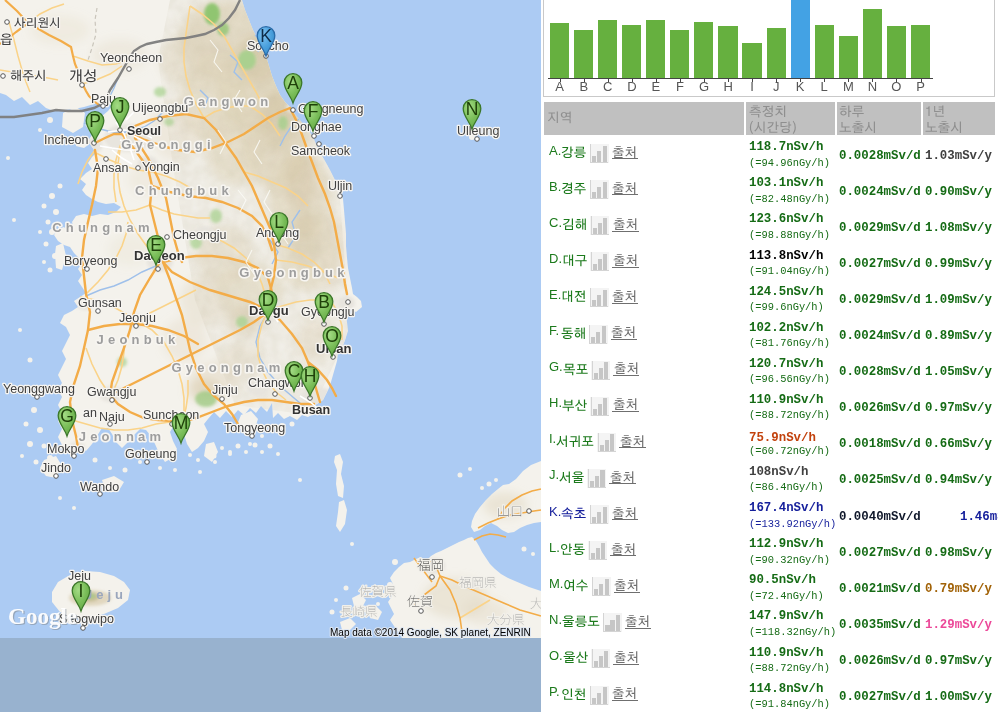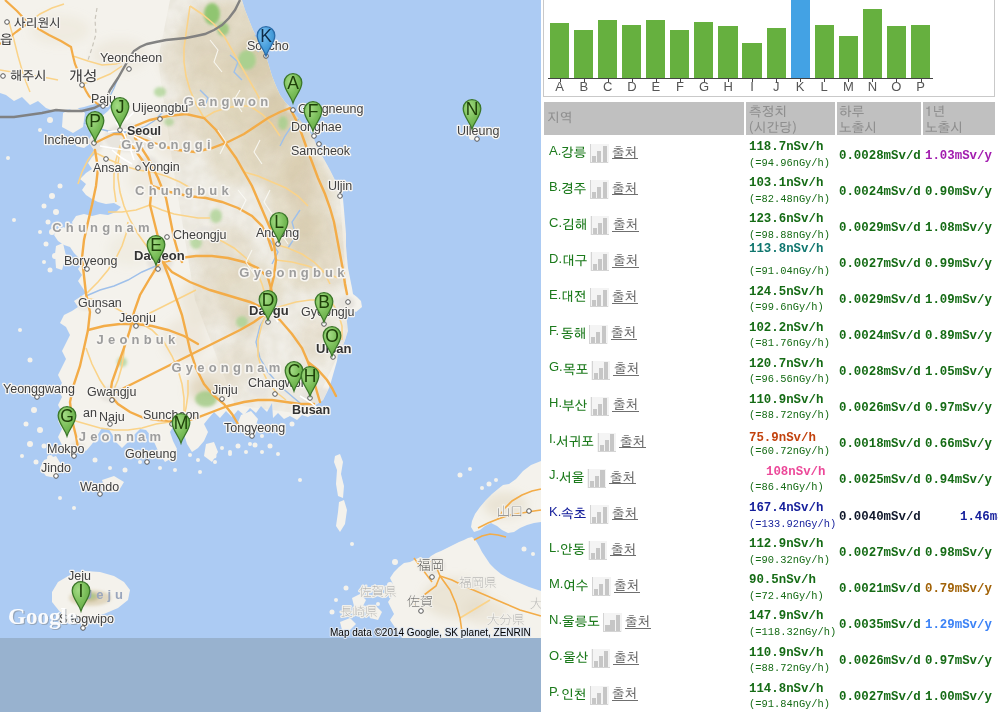--- a/index.html
+++ b/index.html
@@ -564,21 +564,21 @@
 <div style="position:absolute;left:592.1px;top:156.0px;width:4.2px;height:6px;background:#c6c6c6"></div>
 <div style="position:absolute;left:597.1px;top:151.0px;width:4.2px;height:11px;background:#c6c6c6"></div>
 <div style="position:absolute;left:602.6px;top:145.5px;width:4.2px;height:16.5px;background:#c6c6c6"></div>
 <svg style="position:absolute;left:612.1px;top:143.7px;overflow:visible" width="26" height="18">
       <path d="M2.2 13.9V11.2H9.1V10.3H2.1V9.4H10.3V12.0H3.4V13.0H10.6V13.9ZM0.6 8.3V7.5H11.8V8.3H6.8V9.7H5.6V8.3ZM3.8 3.0V2.2H8.8V3.0ZM1.4 6.4Q2.7 6.2 4.0 5.7Q5.3 5.3 5.4 4.9L5.4 4.7H1.9V3.9H10.6V4.7H7.1L7.2 4.9Q7.3 5.2 8.5 5.7Q9.8 6.2 11.0 6.4L10.6 7.2Q9.4 7.0 8.1 6.5Q6.8 6.1 6.3 5.6Q5.7 6.1 4.5 6.5Q3.2 7.0 1.9 7.2Z M19.6 8.9V7.8H22.1V2.3H23.3V13.9H22.1V8.9ZM15.1 4.0V2.9H19.2V4.0ZM13.3 11.6Q14.5 11.0 15.5 9.9Q16.5 8.7 16.5 7.4V6.4H13.8V5.4H20.3V6.4H17.7V7.4Q17.7 8.2 18.2 9.0Q18.7 9.9 19.3 10.4Q19.9 11.0 20.5 11.4L19.7 12.1Q19.1 11.7 18.3 10.9Q17.5 10.1 17.1 9.4Q16.7 10.2 15.8 11.1Q14.9 12.0 14.1 12.4Z" fill="#6f6f6f"></path>
     </svg>
 <div style="position:absolute;left:611.6px;top:158.3px;width:26.4px;height:1px;background:#6f6f6f"></div>
 <div style="position:absolute;left:749px;top:140.1px;font:bold 12.4px 'Liberation Mono',monospace;color:#156b15;white-space:pre">118.7nSv/h</div>
 <div style="position:absolute;left:749px;top:156.5px;font:10.4px 'Liberation Mono',monospace;color:#156b15;white-space:pre">(=94.96nGy/h)</div>
 <div style="position:absolute;left:839px;top:148.5px;font:bold 12.4px 'Liberation Mono',monospace;color:#156b15;white-space:pre">0.0028mSv/d</div>
-<div style="position:absolute;left:925px;top:148.5px;font:bold 12.4px 'Liberation Mono',monospace;color:#a21caf;white-space:pre">1.03mSv/y</div>
+<div style="position:absolute;left:925px;top:148.5px;font:bold 12.4px 'Liberation Mono',monospace;color:#404040;white-space:pre">1.03mSv/y</div>
 <div style="position:absolute;left:549px;top:178.6px;font:13px 'Liberation Sans',sans-serif;color:#1c7a1c">B.</div>
 <svg style="position:absolute;left:561.3px;top:180.1px;overflow:visible" width="27" height="18">
       <path d="M2.7 11.9Q2.7 10.8 3.8 10.2Q5.0 9.6 6.9 9.6Q8.9 9.6 10.1 10.2Q11.3 10.8 11.3 11.9Q11.3 12.9 10.1 13.5Q8.9 14.1 6.9 14.1Q5.0 14.1 3.8 13.5Q2.7 12.9 2.7 11.9ZM3.9 11.9Q3.9 12.5 4.7 12.8Q5.5 13.1 7.0 13.1Q8.3 13.1 9.2 12.8Q10.0 12.5 10.0 11.9Q10.0 11.3 9.2 11.0Q8.4 10.7 7.0 10.7Q5.5 10.7 4.7 11.0Q3.9 11.3 3.9 11.9ZM6.9 7.9V6.9H9.8V5.3H7.1V4.3H9.8V2.4H11.0V9.7H9.8V7.9ZM1.0 8.6Q2.9 7.8 4.3 6.6Q5.6 5.4 5.8 4.1H1.7V3.0H7.1Q7.1 4.0 6.8 4.9Q6.4 5.8 5.9 6.5Q5.4 7.1 4.6 7.7Q3.9 8.3 3.2 8.7Q2.5 9.1 1.7 9.4Z M13.2 10.2V9.2H24.7V10.2H19.6V14.2H18.4V10.2ZM14.0 7.4Q14.7 7.2 15.4 7.0Q16.0 6.7 16.7 6.3Q17.4 5.9 17.8 5.4Q18.2 4.9 18.3 4.4V3.9H14.8V2.9H23.1V3.9H19.7V4.4Q19.7 4.9 20.2 5.4Q20.6 5.9 21.2 6.3Q21.9 6.7 22.6 7.0Q23.3 7.2 23.9 7.4L23.4 8.3Q22.1 7.9 20.8 7.2Q19.5 6.5 19.0 5.7Q18.5 6.4 17.2 7.2Q16.0 7.9 14.6 8.3Z" fill="#1c7a1c"></path>
     </svg>
 <div style="position:absolute;left:589.6px;top:180.1px;width:19px;height:19px;background:#f4f4f4"></div>
 <div style="position:absolute;left:590.1px;top:180.1px;width:1px;height:19px;background:#d4d4d4"></div>
 <div style="position:absolute;left:590.1px;top:198.1px;width:18px;height:1px;background:#d4d4d4"></div>
 <div style="position:absolute;left:592.1px;top:192.1px;width:4.2px;height:6px;background:#c6c6c6"></div>
 <div style="position:absolute;left:597.1px;top:187.1px;width:4.2px;height:11px;background:#c6c6c6"></div>
 <div style="position:absolute;left:602.6px;top:181.6px;width:4.2px;height:16.5px;background:#c6c6c6"></div>
@@ -615,21 +615,21 @@
 <div style="position:absolute;left:590.3px;top:252.3px;width:19px;height:19px;background:#f4f4f4"></div>
 <div style="position:absolute;left:590.8px;top:252.3px;width:1px;height:19px;background:#d4d4d4"></div>
 <div style="position:absolute;left:590.8px;top:270.3px;width:18px;height:1px;background:#d4d4d4"></div>
 <div style="position:absolute;left:592.8px;top:264.3px;width:4.2px;height:6px;background:#c6c6c6"></div>
 <div style="position:absolute;left:597.8px;top:259.3px;width:4.2px;height:11px;background:#c6c6c6"></div>
 <div style="position:absolute;left:603.3px;top:253.8px;width:4.2px;height:16.5px;background:#c6c6c6"></div>
 <svg style="position:absolute;left:612.8px;top:252.0px;overflow:visible" width="26" height="18">
       <path d="M2.2 13.9V11.2H9.1V10.3H2.1V9.4H10.3V12.0H3.4V13.0H10.6V13.9ZM0.6 8.3V7.5H11.8V8.3H6.8V9.7H5.6V8.3ZM3.8 3.0V2.2H8.8V3.0ZM1.4 6.4Q2.7 6.2 4.0 5.7Q5.3 5.3 5.4 4.9L5.4 4.7H1.9V3.9H10.6V4.7H7.1L7.2 4.9Q7.3 5.2 8.5 5.7Q9.8 6.2 11.0 6.4L10.6 7.2Q9.4 7.0 8.1 6.5Q6.8 6.1 6.3 5.6Q5.7 6.1 4.5 6.5Q3.2 7.0 1.9 7.2Z M19.6 8.9V7.8H22.1V2.3H23.3V13.9H22.1V8.9ZM15.1 4.0V2.9H19.2V4.0ZM13.3 11.6Q14.5 11.0 15.5 9.9Q16.5 8.7 16.5 7.4V6.4H13.8V5.4H20.3V6.4H17.7V7.4Q17.7 8.2 18.2 9.0Q18.7 9.9 19.3 10.4Q19.9 11.0 20.5 11.4L19.7 12.1Q19.1 11.7 18.3 10.9Q17.5 10.1 17.1 9.4Q16.7 10.2 15.8 11.1Q14.9 12.0 14.1 12.4Z" fill="#6f6f6f"></path>
     </svg>
 <div style="position:absolute;left:612.3px;top:266.6px;width:26.4px;height:1px;background:#6f6f6f"></div>
-<div style="position:absolute;left:749px;top:242px;font:bold 12.4px 'Liberation Mono',monospace;color:#0f766e;white-space:pre">113.8nSv/h</div>
+<div style="position:absolute;left:749px;top:249px;font:bold 12.4px 'Liberation Mono',monospace;color:#000000;white-space:pre">113.8nSv/h</div>
 <div style="position:absolute;left:749px;top:264.8px;font:10.4px 'Liberation Mono',monospace;color:#156b15;white-space:pre">(=91.04nGy/h)</div>
 <div style="position:absolute;left:839px;top:256.8px;font:bold 12.4px 'Liberation Mono',monospace;color:#156b15;white-space:pre">0.0027mSv/d</div>
 <div style="position:absolute;left:925px;top:256.8px;font:bold 12.4px 'Liberation Mono',monospace;color:#156b15;white-space:pre">0.99mSv/y</div>
 <div style="position:absolute;left:549px;top:286.9px;font:13px 'Liberation Sans',sans-serif;color:#1c7a1c">E.</div>
 <svg style="position:absolute;left:561.3px;top:288.4px;overflow:visible" width="27" height="18">
       <path d="M7.1 13.6V2.7H8.1V7.1H9.9V2.4H11.1V14.1H9.9V8.3H8.1V13.6ZM1.7 11.4V3.6H6.0V4.6H2.8V10.4H3.0Q4.4 10.4 6.5 10.2V11.1Q4.3 11.4 2.0 11.4Z M15.7 13.8V10.2H16.9V12.7H24.1V13.8ZM20.1 6.7V5.6H22.5V2.4H23.7V11.0H22.5V6.7ZM13.5 9.1Q13.9 8.9 14.3 8.7Q14.7 8.4 15.1 8.1Q15.6 7.7 15.9 7.3Q16.3 6.9 16.5 6.3Q16.8 5.8 16.8 5.2V4.2H14.2V3.1H20.7V4.2H18.1V5.2Q18.1 5.8 18.4 6.4Q18.7 7.0 19.2 7.4Q19.7 7.9 20.2 8.2Q20.6 8.6 21.1 8.8L20.4 9.6Q19.6 9.2 18.7 8.4Q17.8 7.7 17.5 7.0Q17.0 7.7 16.1 8.6Q15.1 9.4 14.2 9.9Z" fill="#1c7a1c"></path>
     </svg>
 <div style="position:absolute;left:589.6px;top:288.4px;width:19px;height:19px;background:#f4f4f4"></div>
 <div style="position:absolute;left:590.1px;top:288.4px;width:1px;height:19px;background:#d4d4d4"></div>
 <div style="position:absolute;left:590.1px;top:306.4px;width:18px;height:1px;background:#d4d4d4"></div>
@@ -723,21 +723,21 @@
 <div style="position:absolute;left:587.4px;top:468.9px;width:19px;height:19px;background:#f4f4f4"></div>
 <div style="position:absolute;left:587.9px;top:468.9px;width:1px;height:19px;background:#d4d4d4"></div>
 <div style="position:absolute;left:587.9px;top:486.9px;width:18px;height:1px;background:#d4d4d4"></div>
 <div style="position:absolute;left:589.9px;top:480.9px;width:4.2px;height:6px;background:#c6c6c6"></div>
 <div style="position:absolute;left:594.9px;top:475.9px;width:4.2px;height:11px;background:#c6c6c6"></div>
 <div style="position:absolute;left:600.4px;top:470.4px;width:4.2px;height:16.5px;background:#c6c6c6"></div>
 <svg style="position:absolute;left:609.9px;top:468.6px;overflow:visible" width="26" height="18">
       <path d="M2.2 13.9V11.2H9.1V10.3H2.1V9.4H10.3V12.0H3.4V13.0H10.6V13.9ZM0.6 8.3V7.5H11.8V8.3H6.8V9.7H5.6V8.3ZM3.8 3.0V2.2H8.8V3.0ZM1.4 6.4Q2.7 6.2 4.0 5.7Q5.3 5.3 5.4 4.9L5.4 4.7H1.9V3.9H10.6V4.7H7.1L7.2 4.9Q7.3 5.2 8.5 5.7Q9.8 6.2 11.0 6.4L10.6 7.2Q9.4 7.0 8.1 6.5Q6.8 6.1 6.3 5.6Q5.7 6.1 4.5 6.5Q3.2 7.0 1.9 7.2Z M19.6 8.9V7.8H22.1V2.3H23.3V13.9H22.1V8.9ZM15.1 4.0V2.9H19.2V4.0ZM13.3 11.6Q14.5 11.0 15.5 9.9Q16.5 8.7 16.5 7.4V6.4H13.8V5.4H20.3V6.4H17.7V7.4Q17.7 8.2 18.2 9.0Q18.7 9.9 19.3 10.4Q19.9 11.0 20.5 11.4L19.7 12.1Q19.1 11.7 18.3 10.9Q17.5 10.1 17.1 9.4Q16.7 10.2 15.8 11.1Q14.9 12.0 14.1 12.4Z" fill="#6f6f6f"></path>
     </svg>
 <div style="position:absolute;left:609.4px;top:483.2px;width:26.4px;height:1px;background:#6f6f6f"></div>
-<div style="position:absolute;left:766px;top:465.0px;font:bold 12.4px 'Liberation Mono',monospace;color:#ec4899;white-space:pre">108nSv/h</div>
+<div style="position:absolute;left:749px;top:465.0px;font:bold 12.4px 'Liberation Mono',monospace;color:#404040;white-space:pre">108nSv/h</div>
 <div style="position:absolute;left:749px;top:481.4px;font:10.4px 'Liberation Mono',monospace;color:#156b15;white-space:pre">(=86.4nGy/h)</div>
 <div style="position:absolute;left:839px;top:473.4px;font:bold 12.4px 'Liberation Mono',monospace;color:#156b15;white-space:pre">0.0025mSv/d</div>
 <div style="position:absolute;left:925px;top:473.4px;font:bold 12.4px 'Liberation Mono',monospace;color:#156b15;white-space:pre">0.94mSv/y</div>
 <div style="position:absolute;left:549px;top:503.5px;font:13px 'Liberation Sans',sans-serif;color:#141e9b">K.</div>
 <svg style="position:absolute;left:561.3px;top:505.0px;overflow:visible" width="27" height="18">
       <path d="M2.1 11.5V10.5H10.3V14.2H9.1V11.5ZM0.6 9.2V8.2H5.7V6.2H6.9V8.2H12.0V9.2ZM1.3 6.0Q2.3 5.7 3.3 5.2Q4.3 4.7 5.0 4.1Q5.7 3.4 5.7 2.7V2.4H6.9V2.7Q6.9 3.4 7.7 4.1Q8.5 4.7 9.4 5.2Q10.4 5.7 11.4 6.0L10.8 6.8Q9.6 6.5 8.3 5.8Q6.9 5.0 6.3 4.2Q5.7 5.0 4.5 5.8Q3.2 6.5 1.9 6.9Z M13.2 13.1V12.1H18.3V9.8H19.6V12.1H24.7V13.1ZM16.4 3.8V2.8H21.5V3.8ZM14.0 9.4Q15.5 9.0 16.8 8.2Q18.1 7.3 18.2 6.5L18.2 6.2H14.6V5.1H23.4V6.2H19.7V6.5Q19.8 7.0 20.5 7.6Q21.3 8.3 22.2 8.7Q23.1 9.2 23.9 9.4L23.3 10.3Q22.2 10.0 20.9 9.2Q19.5 8.4 19.0 7.6Q18.5 8.4 17.2 9.2Q16.0 9.9 14.6 10.3Z" fill="#141e9b"></path>
     </svg>
 <div style="position:absolute;left:589.6px;top:505.0px;width:19px;height:19px;background:#f4f4f4"></div>
 <div style="position:absolute;left:590.1px;top:505.0px;width:1px;height:19px;background:#d4d4d4"></div>
 <div style="position:absolute;left:590.1px;top:523.0px;width:18px;height:1px;background:#d4d4d4"></div>
@@ -798,21 +798,21 @@
 <div style="position:absolute;left:605.4px;top:625.3px;width:4.2px;height:6px;background:#c6c6c6"></div>
 <div style="position:absolute;left:610.4px;top:620.3px;width:4.2px;height:11px;background:#c6c6c6"></div>
 <div style="position:absolute;left:615.9px;top:614.8px;width:4.2px;height:16.5px;background:#c6c6c6"></div>
 <svg style="position:absolute;left:625.4px;top:613.0px;overflow:visible" width="26" height="18">
       <path d="M2.2 13.9V11.2H9.1V10.3H2.1V9.4H10.3V12.0H3.4V13.0H10.6V13.9ZM0.6 8.3V7.5H11.8V8.3H6.8V9.7H5.6V8.3ZM3.8 3.0V2.2H8.8V3.0ZM1.4 6.4Q2.7 6.2 4.0 5.7Q5.3 5.3 5.4 4.9L5.4 4.7H1.9V3.9H10.6V4.7H7.1L7.2 4.9Q7.3 5.2 8.5 5.7Q9.8 6.2 11.0 6.4L10.6 7.2Q9.4 7.0 8.1 6.5Q6.8 6.1 6.3 5.6Q5.7 6.1 4.5 6.5Q3.2 7.0 1.9 7.2Z M19.6 8.9V7.8H22.1V2.3H23.3V13.9H22.1V8.9ZM15.1 4.0V2.9H19.2V4.0ZM13.3 11.6Q14.5 11.0 15.5 9.9Q16.5 8.7 16.5 7.4V6.4H13.8V5.4H20.3V6.4H17.7V7.4Q17.7 8.2 18.2 9.0Q18.7 9.9 19.3 10.4Q19.9 11.0 20.5 11.4L19.7 12.1Q19.1 11.7 18.3 10.9Q17.5 10.1 17.1 9.4Q16.7 10.2 15.8 11.1Q14.9 12.0 14.1 12.4Z" fill="#6f6f6f"></path>
     </svg>
 <div style="position:absolute;left:624.9px;top:627.6px;width:26.4px;height:1px;background:#6f6f6f"></div>
 <div style="position:absolute;left:749px;top:609.4px;font:bold 12.4px 'Liberation Mono',monospace;color:#156b15;white-space:pre">147.9nSv/h</div>
 <div style="position:absolute;left:749px;top:625.8px;font:10.4px 'Liberation Mono',monospace;color:#156b15;white-space:pre">(=118.32nGy/h)</div>
 <div style="position:absolute;left:839px;top:617.8px;font:bold 12.4px 'Liberation Mono',monospace;color:#156b15;white-space:pre">0.0035mSv/d</div>
-<div style="position:absolute;left:925px;top:617.8px;font:bold 12.4px 'Liberation Mono',monospace;color:#3b82f6;white-space:pre">1.29mSv/y</div>
+<div style="position:absolute;left:925px;top:617.8px;font:bold 12.4px 'Liberation Mono',monospace;color:#ec4899;white-space:pre">1.29mSv/y</div>
 <div style="position:absolute;left:549px;top:647.9px;font:13px 'Liberation Sans',sans-serif;color:#1c7a1c">O.</div>
 <svg style="position:absolute;left:562.7px;top:649.4px;overflow:visible" width="27" height="18">
       <path d="M2.2 14.0V11.1H9.2V10.0H2.1V9.1H10.4V11.9H3.4V13.0H10.7V14.0ZM0.6 7.9V7.0H12.0V7.9H6.9V9.7H5.7V7.9ZM1.9 4.3Q1.9 3.7 2.5 3.2Q3.1 2.8 4.1 2.6Q5.1 2.5 6.3 2.5Q7.5 2.5 8.5 2.6Q9.5 2.8 10.1 3.2Q10.8 3.7 10.8 4.3Q10.8 4.9 10.1 5.4Q9.5 5.8 8.5 5.9Q7.5 6.1 6.3 6.1Q4.4 6.1 3.1 5.7Q1.9 5.2 1.9 4.3ZM3.2 4.3Q3.2 4.8 4.1 5.0Q5.0 5.2 6.3 5.2Q7.6 5.2 8.5 5.0Q9.4 4.8 9.4 4.3Q9.4 3.8 8.5 3.6Q7.6 3.4 6.3 3.4Q5.1 3.4 4.1 3.6Q3.2 3.8 3.2 4.3Z M15.5 13.8V10.0H16.7V12.7H23.5V13.8ZM21.9 10.9V2.4H23.1V6.2H24.8V7.3H23.1V10.9ZM12.9 8.7Q13.6 8.3 14.1 7.9Q14.7 7.4 15.2 6.8Q15.8 6.2 16.1 5.5Q16.4 4.7 16.4 3.9V2.8H17.6V3.9Q17.6 4.7 17.9 5.4Q18.2 6.2 18.8 6.7Q19.3 7.3 19.8 7.7Q20.3 8.1 20.8 8.3L20.1 9.2Q19.3 8.8 18.4 7.9Q17.5 7.0 17.0 6.1Q16.6 7.0 15.6 8.0Q14.7 8.9 13.7 9.5Z" fill="#1c7a1c"></path>
     </svg>
 <div style="position:absolute;left:591.0px;top:649.4px;width:19px;height:19px;background:#f4f4f4"></div>
 <div style="position:absolute;left:591.5px;top:649.4px;width:1px;height:19px;background:#d4d4d4"></div>
 <div style="position:absolute;left:591.5px;top:667.4px;width:18px;height:1px;background:#d4d4d4"></div>
 <div style="position:absolute;left:593.5px;top:661.4px;width:4.2px;height:6px;background:#c6c6c6"></div>
 <div style="position:absolute;left:598.5px;top:656.4px;width:4.2px;height:11px;background:#c6c6c6"></div>
 <div style="position:absolute;left:604.0px;top:650.9px;width:4.2px;height:16.5px;background:#c6c6c6"></div>

